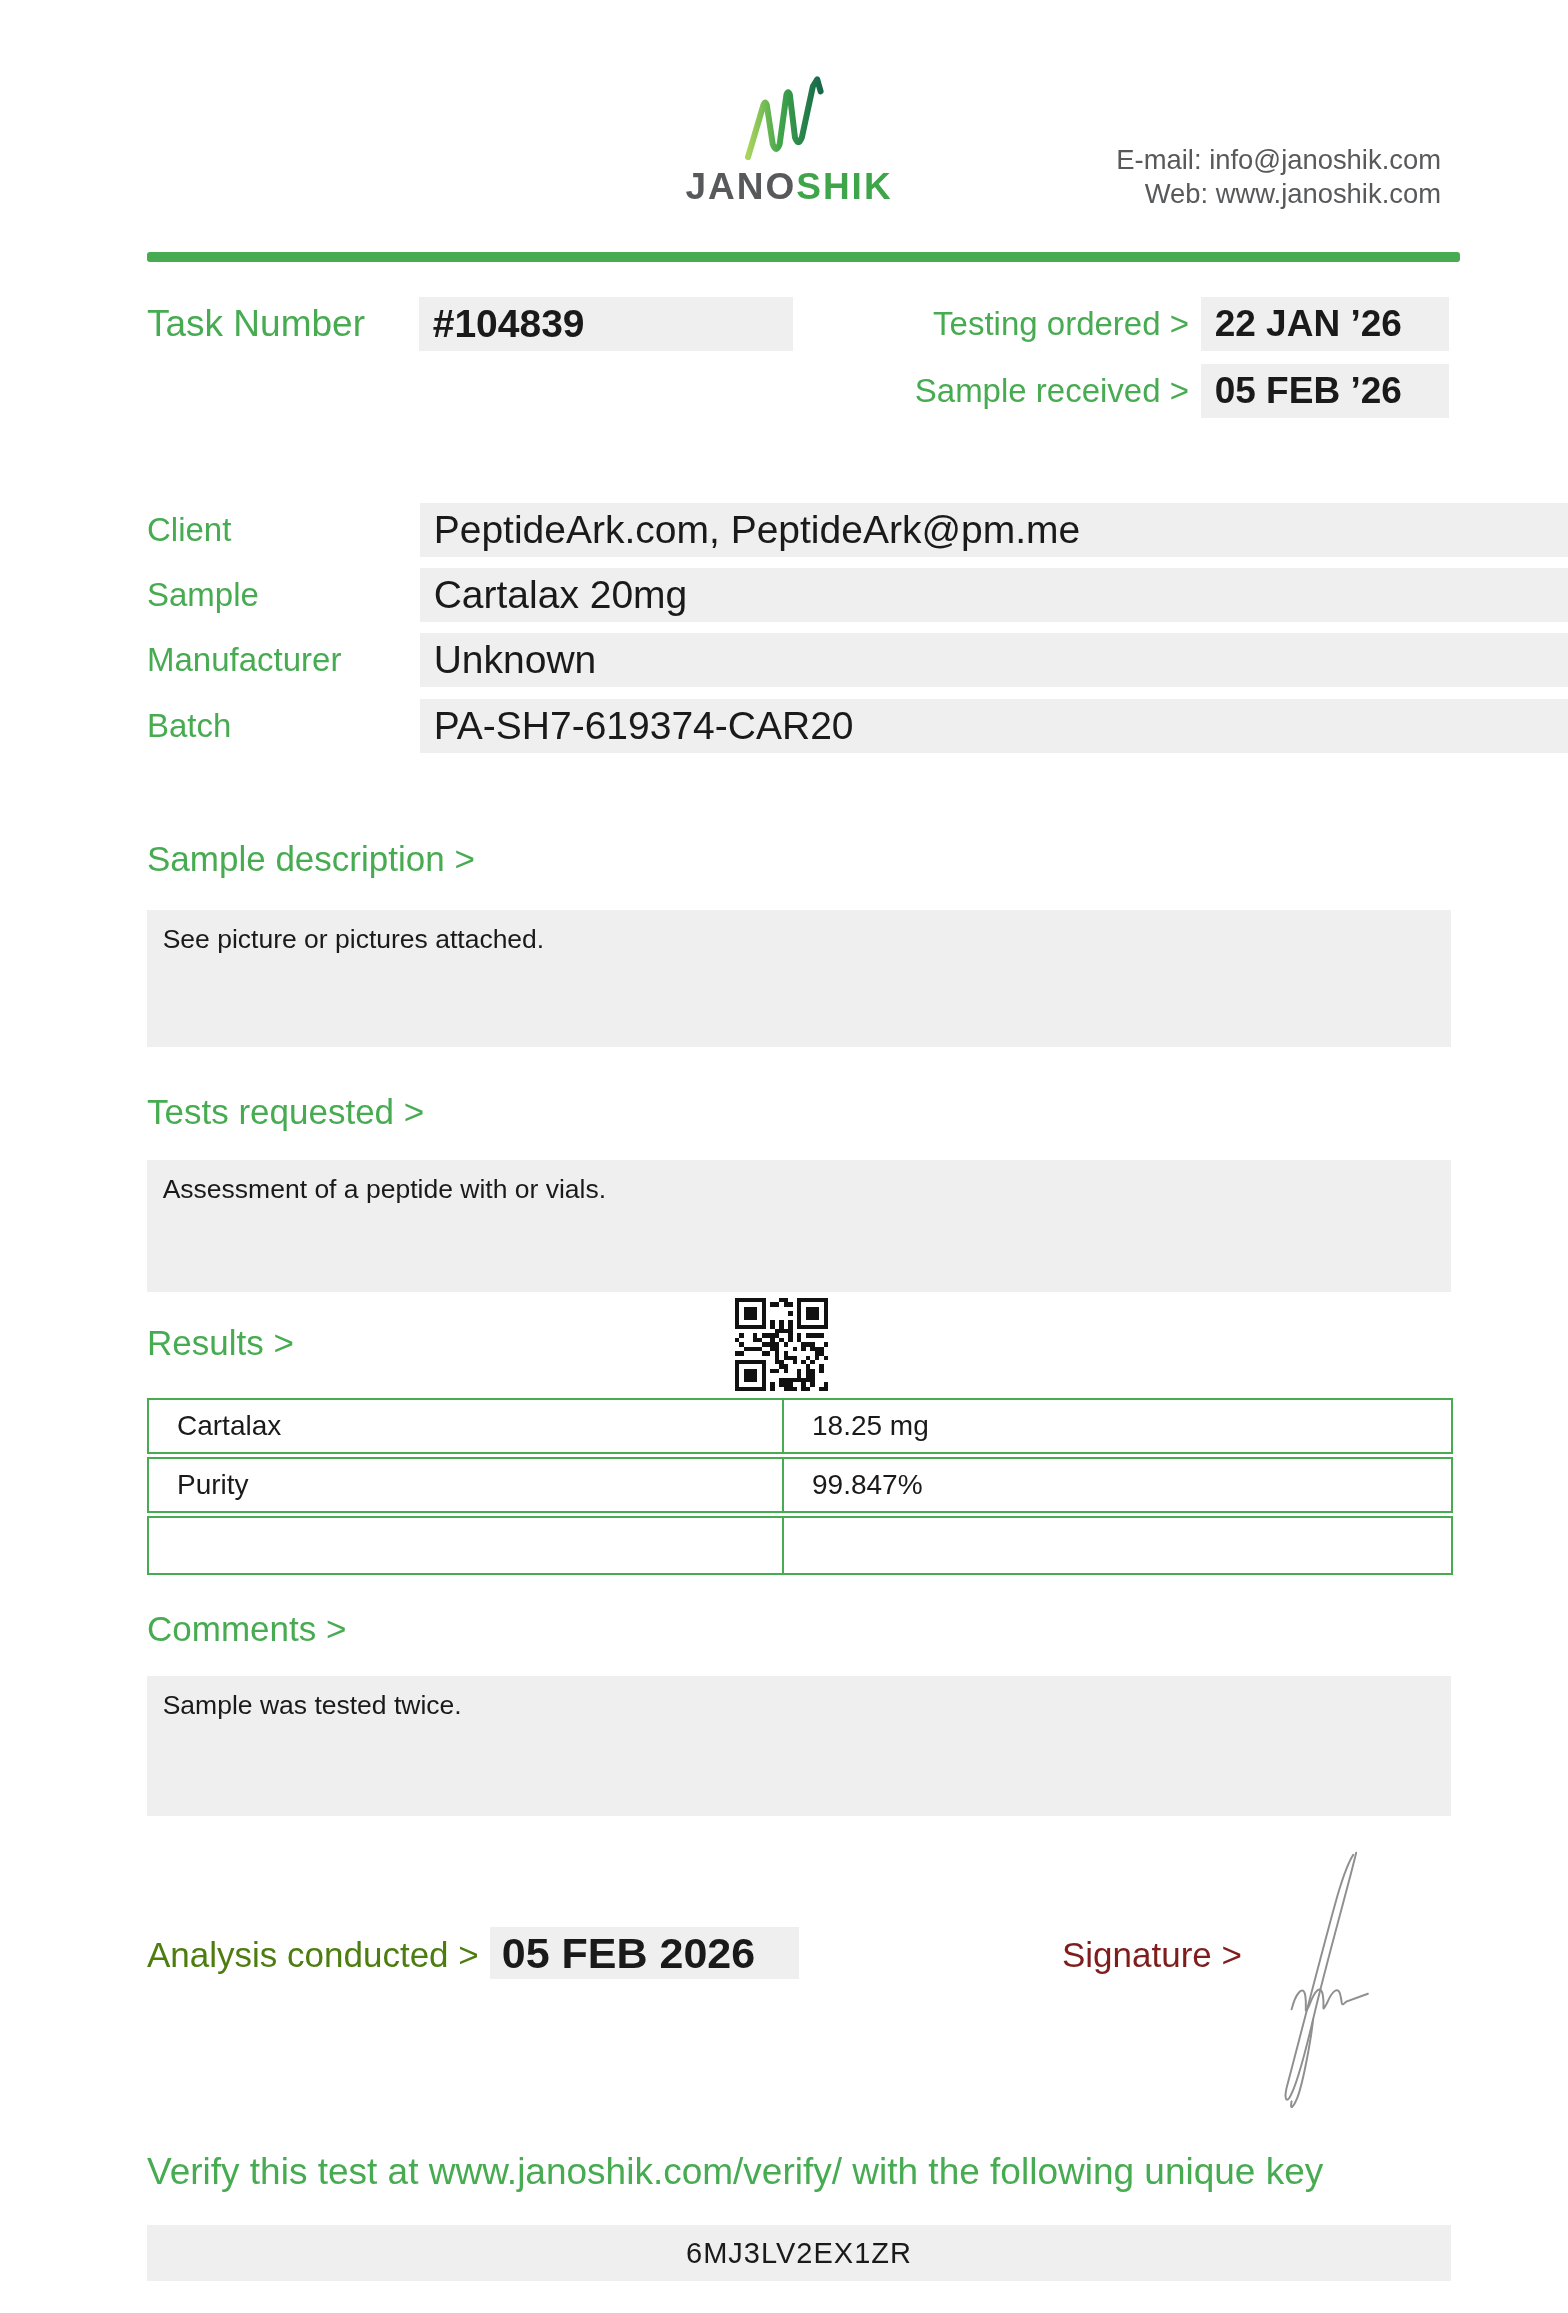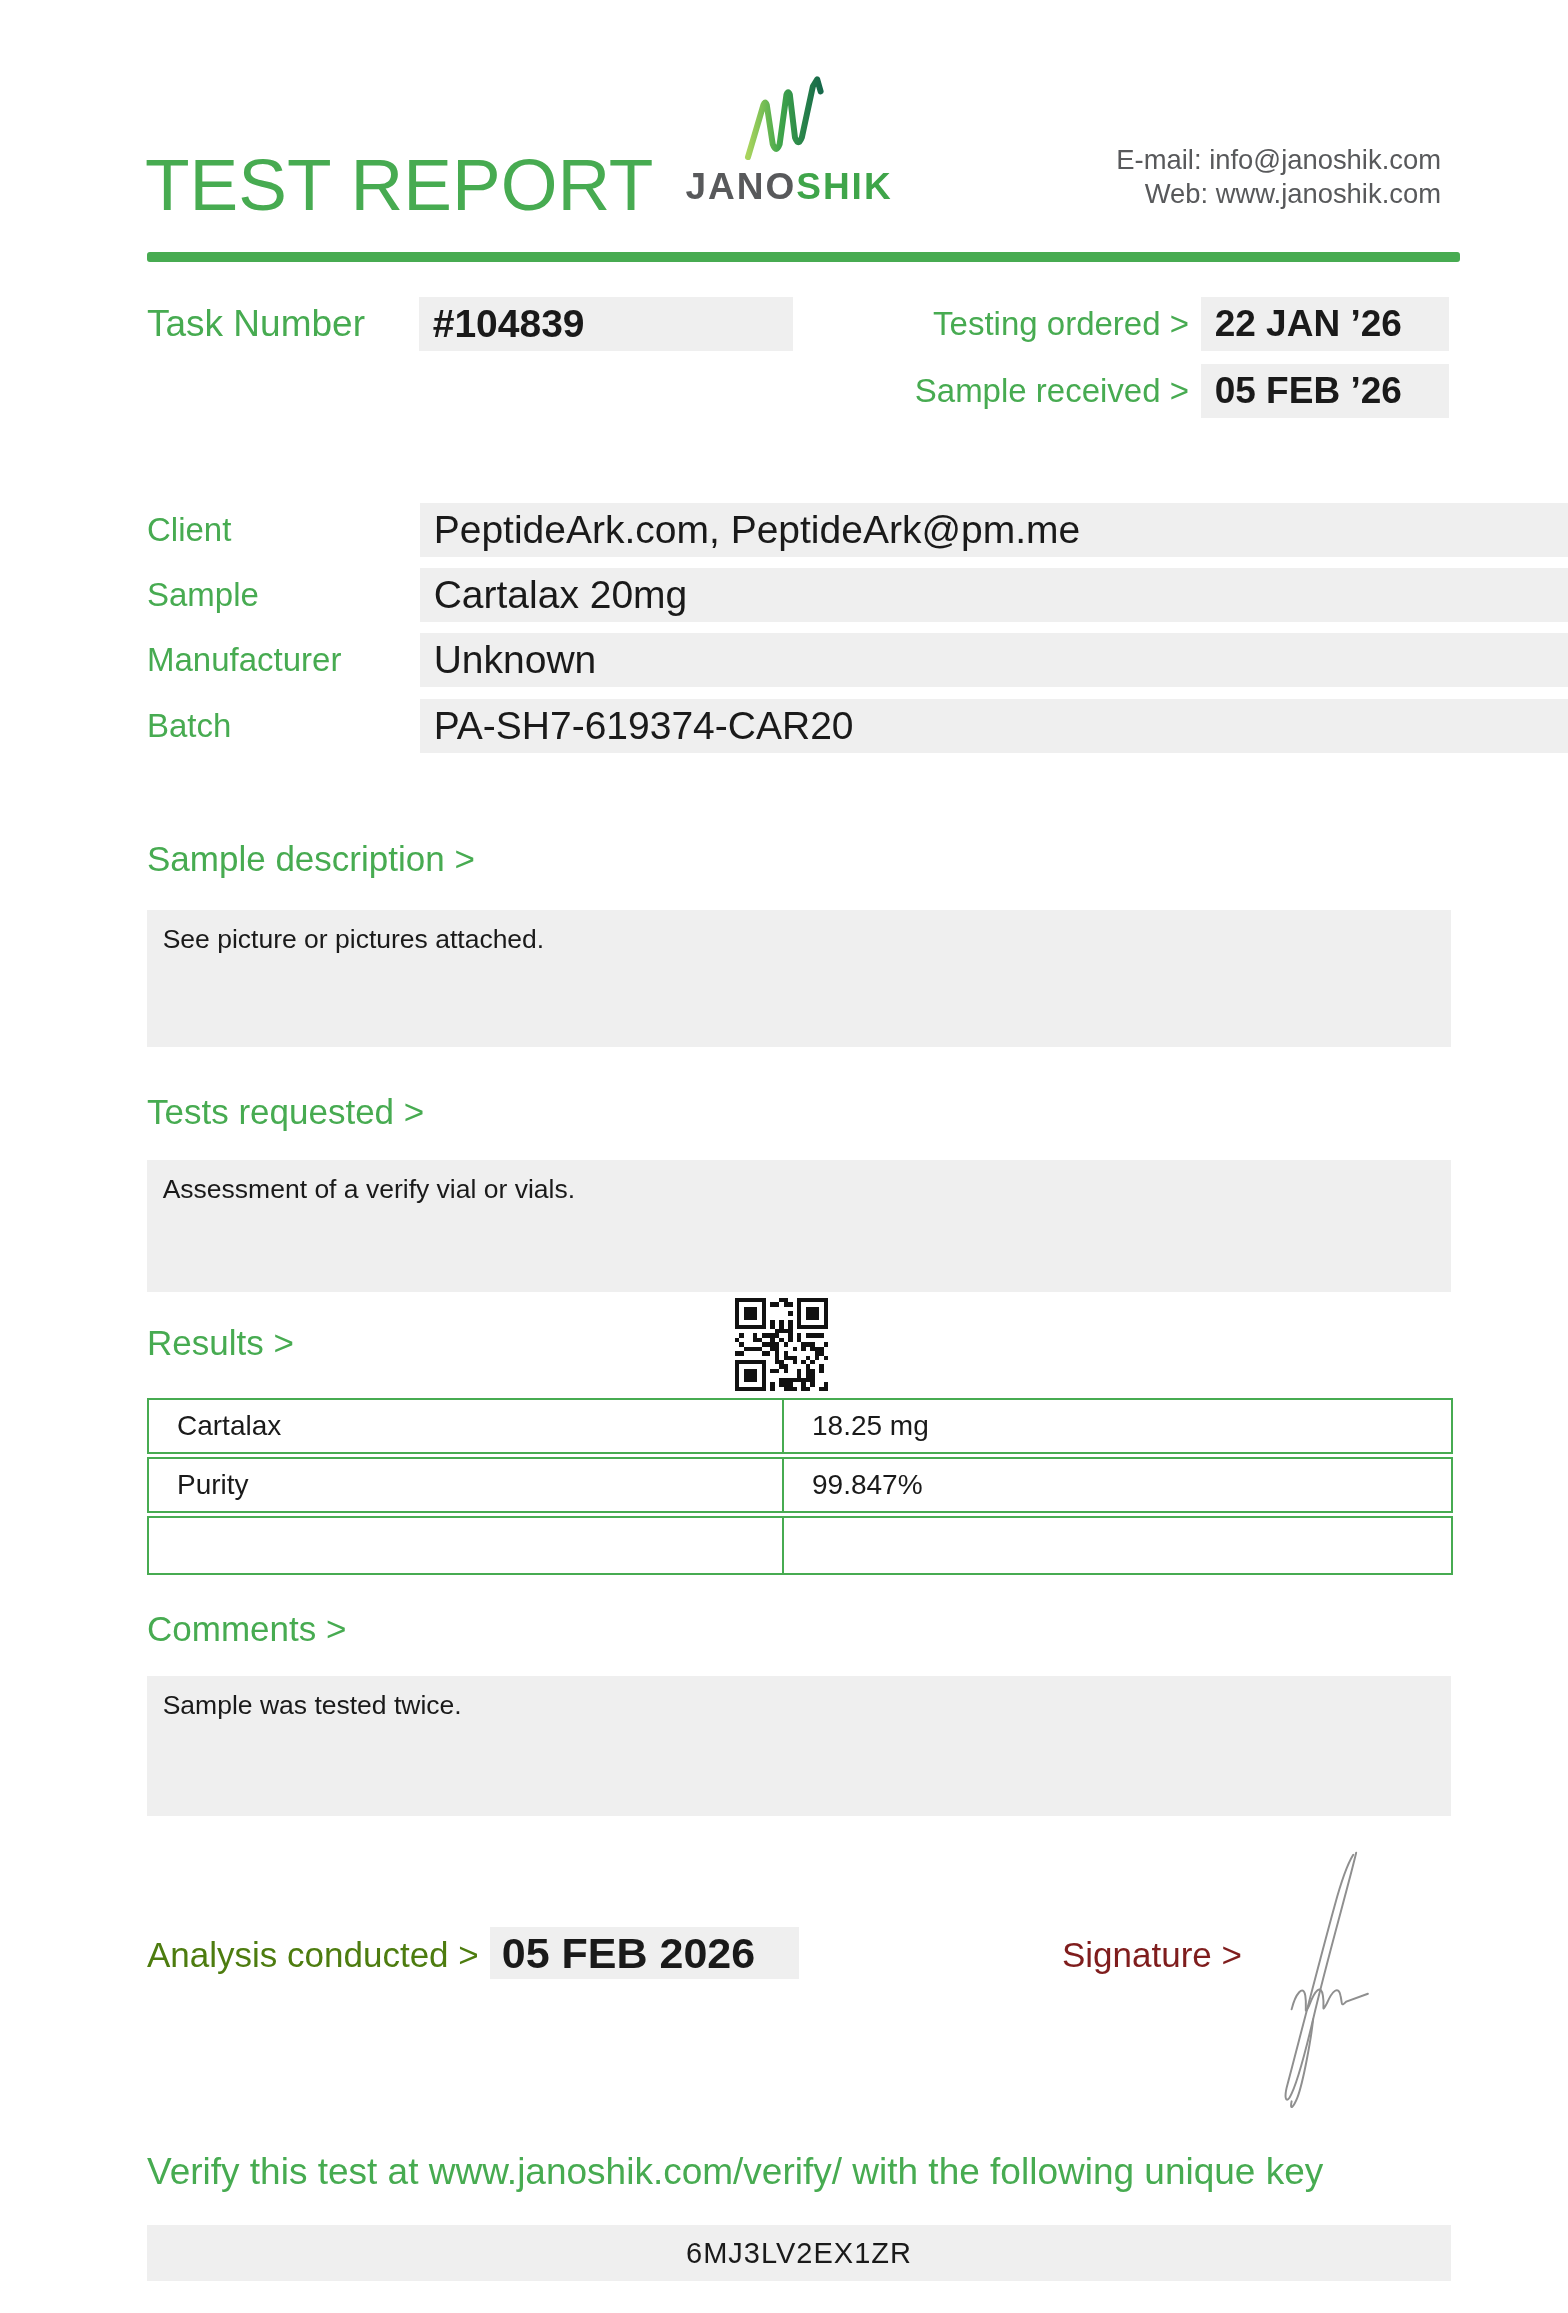--- a/index.html
+++ b/index.html
@@ -57,21 +57,20 @@
   #key-box{left:147px;top:2225px;width:1304px;height:56px;text-align:center;}
   #key-box .v{font-size:29px;font-weight:500;line-height:56px;letter-spacing:1px;}
 
   #qr{left:735px;top:1298px;width:93px;height:93px;}
 </style>
 </head>
 <body>
 
 <div id="page">
 
-  <div class="abs" id="title">TEST REPORT</div>
 
   <div class="abs" id="contact">
     <div>E-mail: info@janoshik.com</div>
     <div>Web: www.janoshik.com</div>
   </div>
 
   <div class="abs" id="logo">
     <svg width="94" height="86" viewBox="0 0 110 100">
       <defs>
         <linearGradient id="lg" x1="0" y1="0" x2="1" y2="0">
@@ -124,21 +123,21 @@
     <div class="v">PA-SH7-619374-CAR20</div>
   </div>
 
   <div class="abs shead" style="top:839px">Sample description &gt;</div>
   <div class="abs graybox sbox" style="top:910px;height:137px">
     <div class="t">See picture or pictures attached.</div>
   </div>
 
   <div class="abs shead" style="top:1092px">Tests requested &gt;</div>
   <div class="abs graybox sbox" style="top:1160px;height:132px">
-    <div class="t">Assessment of a verify vial or vials.</div>
+    <div class="t">Assessment of a peptide with or vials.</div>
   </div>
 
   <div class="abs" id="qr">
     <svg id="qr-svg" width="93" height="93" viewBox="0 0 21 21" shape-rendering="crispEdges">
         <rect x="0" y="0" width="21" height="21" fill="#fff"></rect>
         <rect x="0" y="0" width="7" height="7" fill="#111"></rect>
         <rect x="1" y="1" width="5" height="5" fill="#fff"></rect>
         <rect x="2" y="2" width="3" height="3" fill="#111"></rect>
         <rect x="14" y="0" width="7" height="7" fill="#111"></rect>
         <rect x="15" y="1" width="5" height="5" fill="#fff"></rect>

